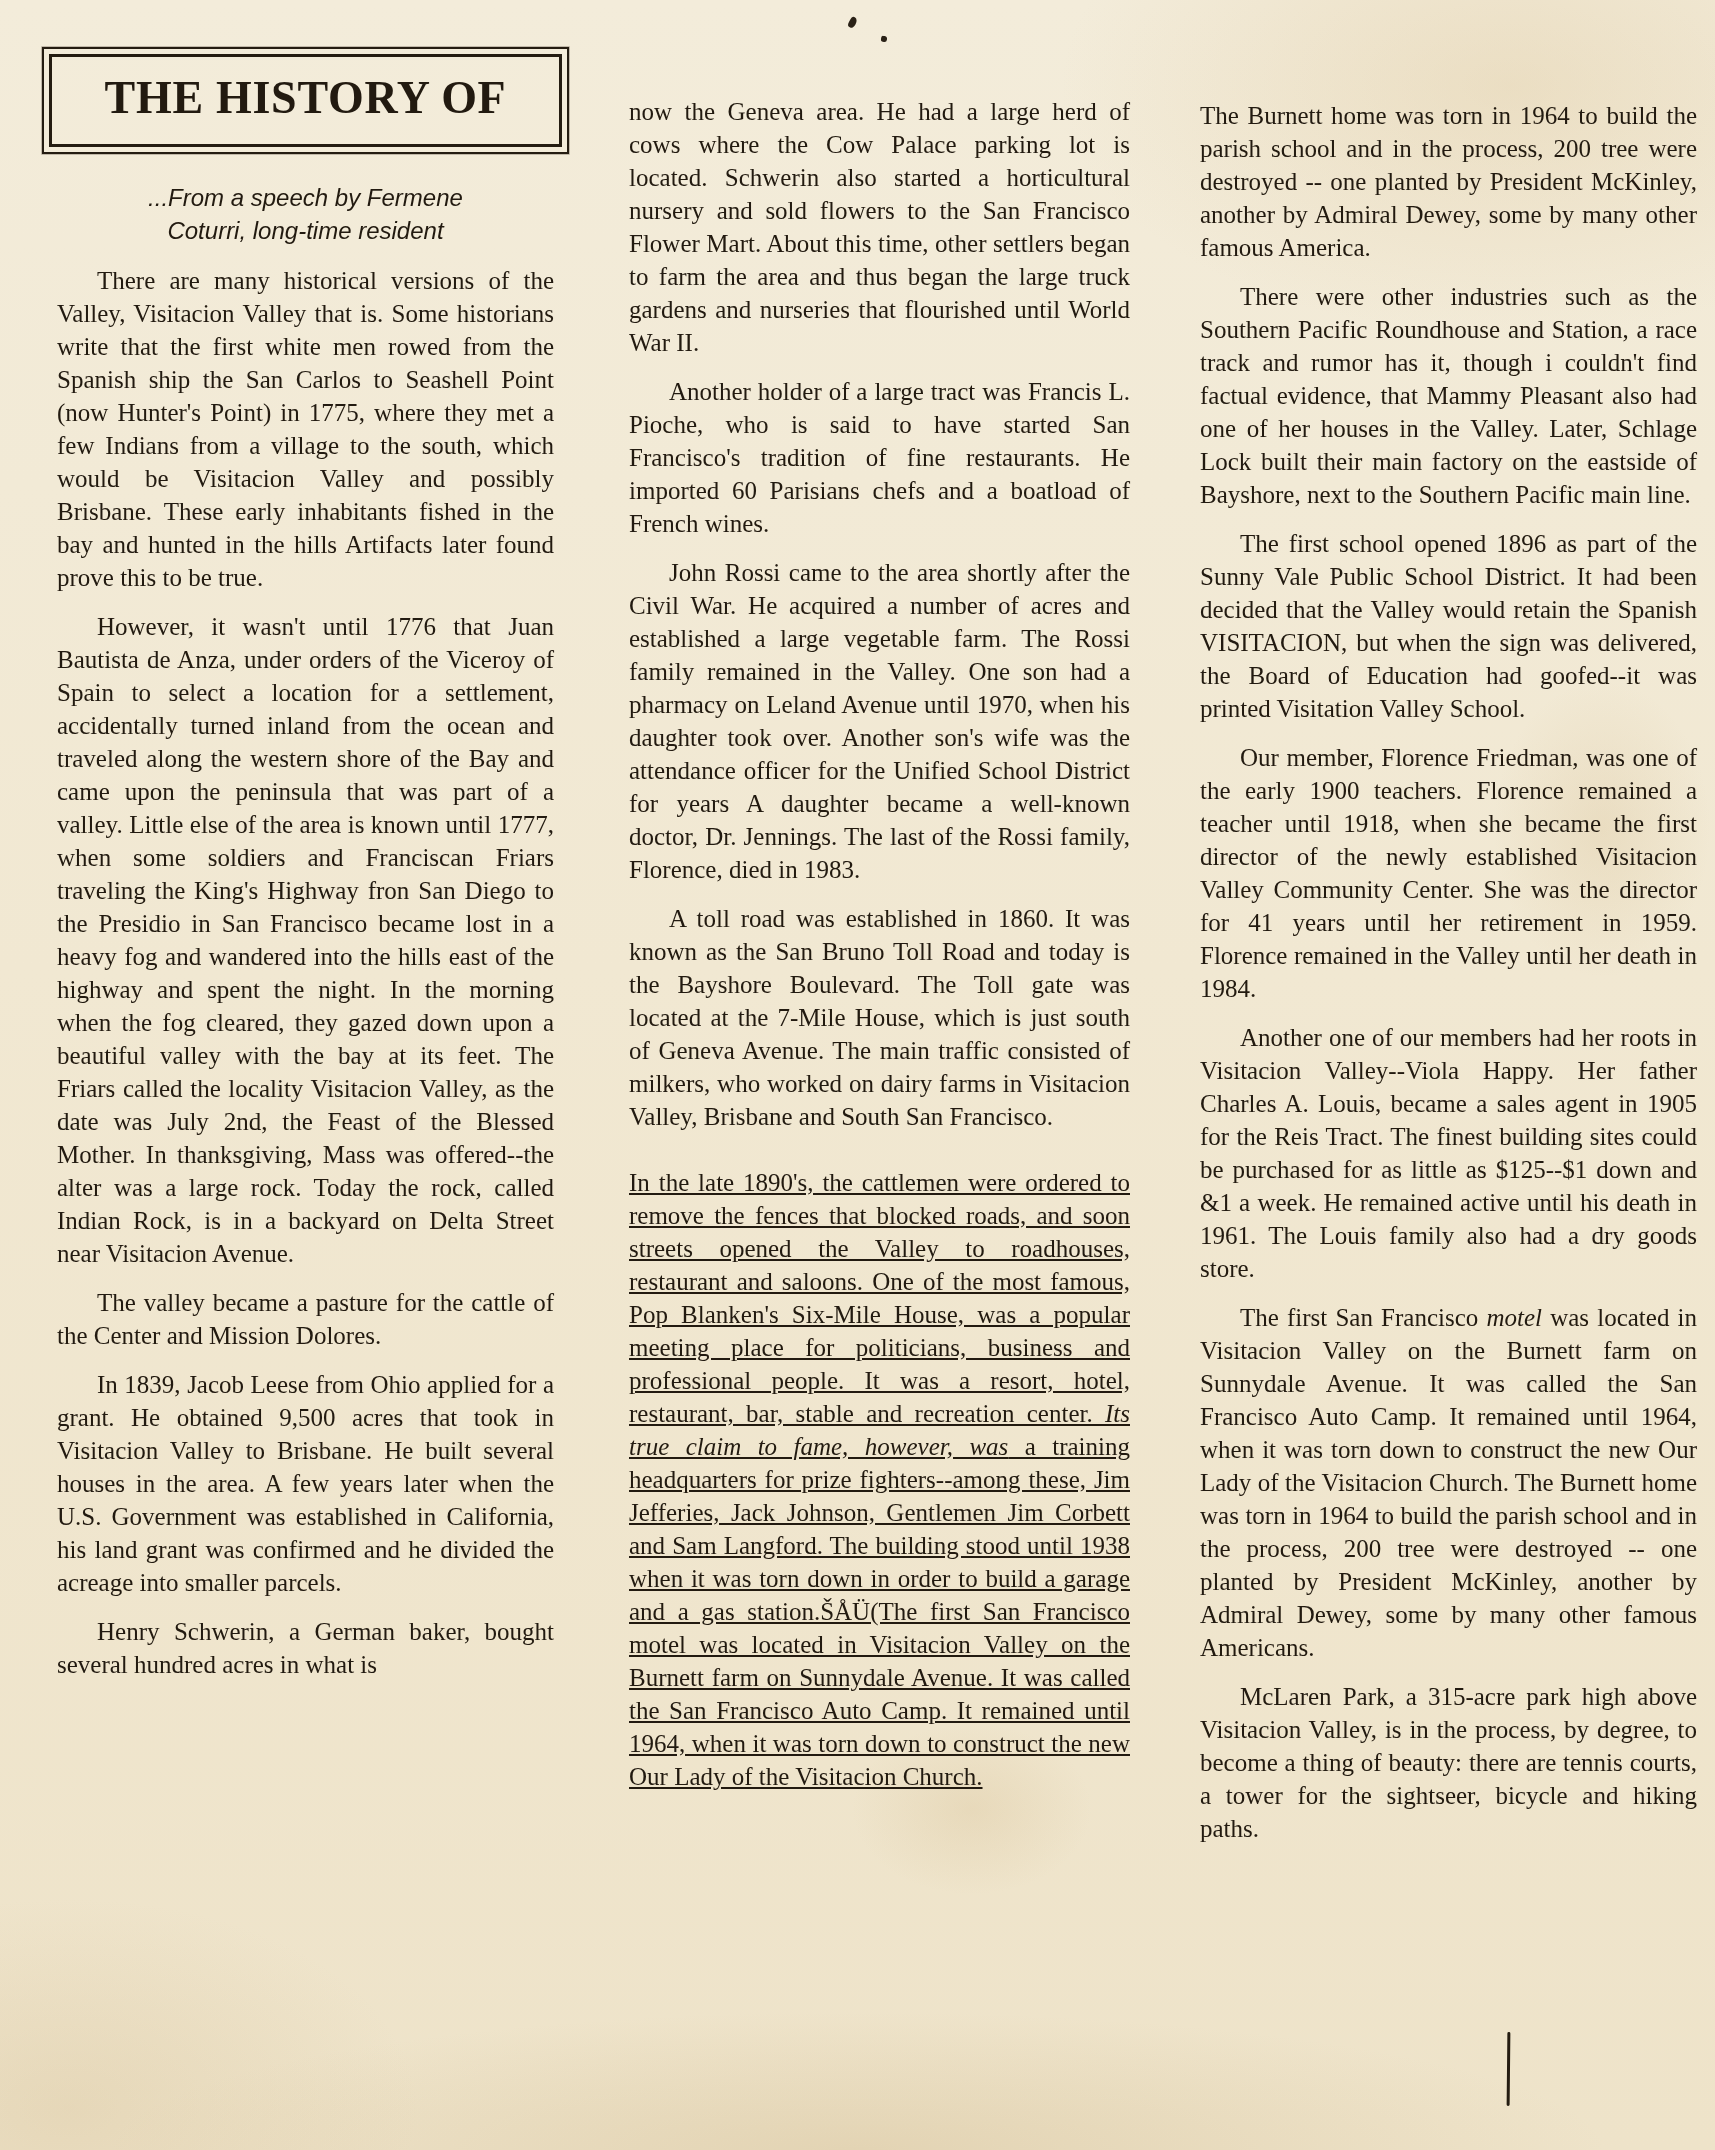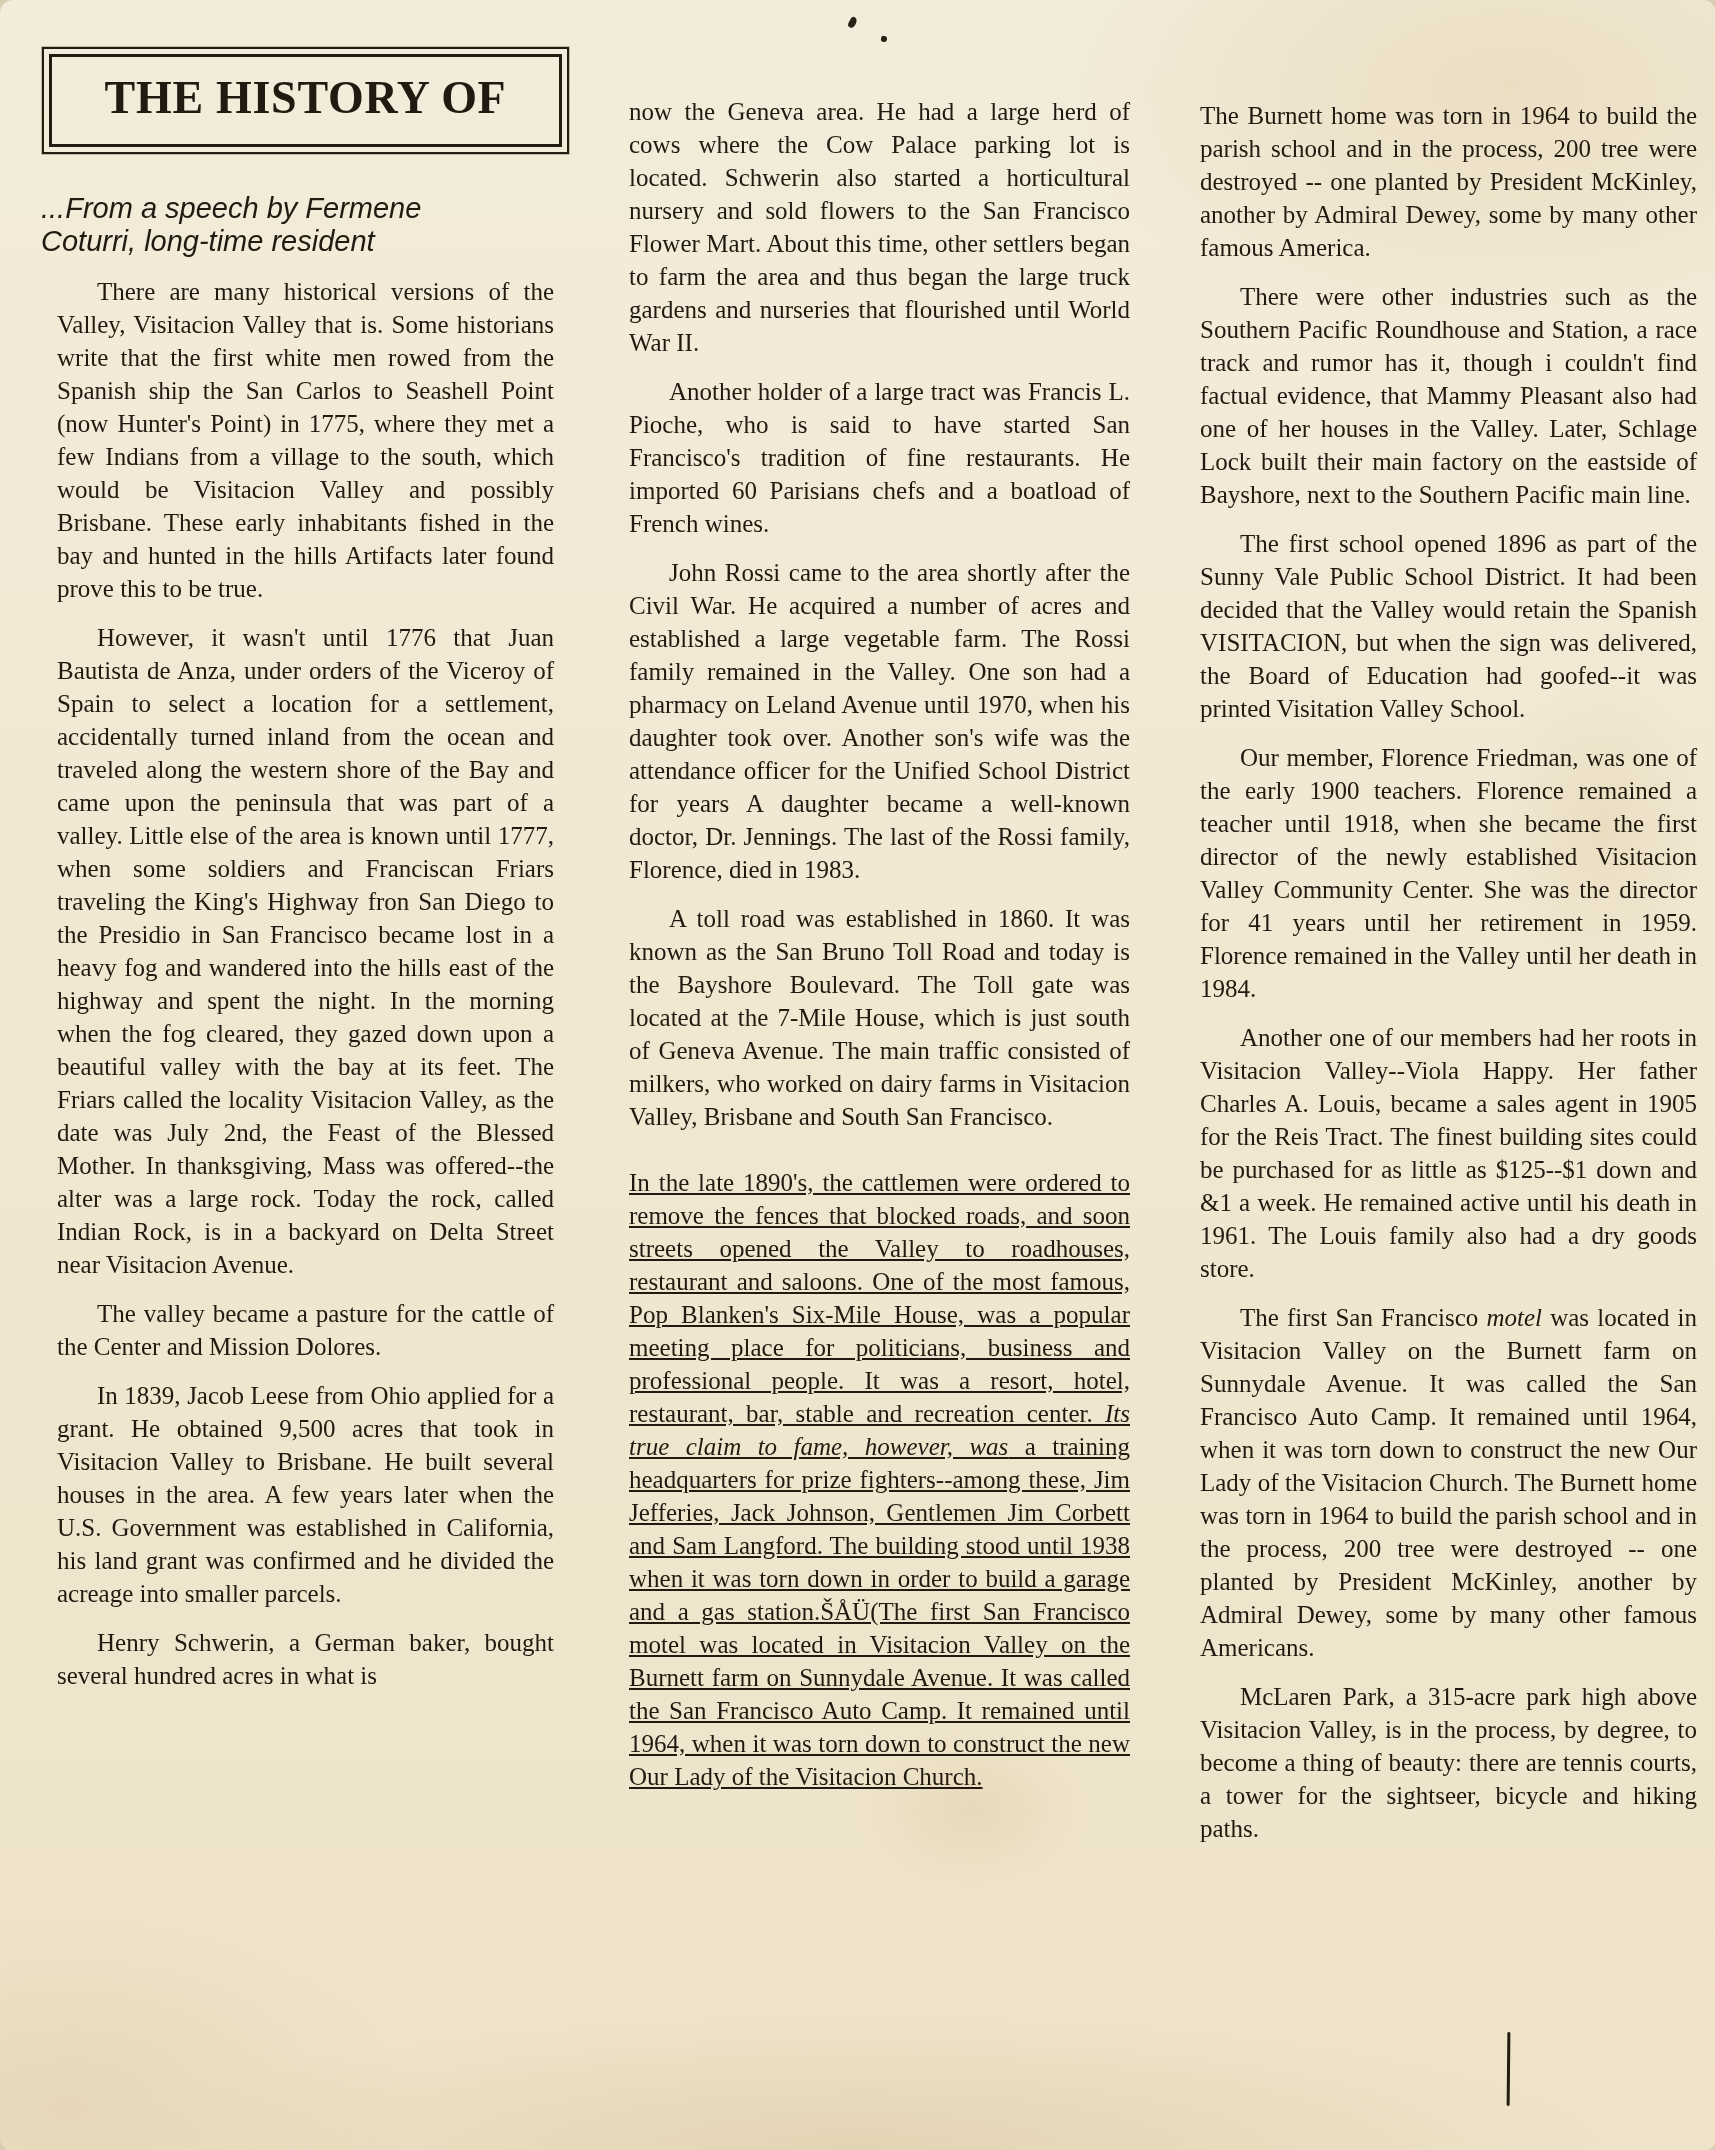--- a/index.html
+++ b/index.html
@@ -11,21 +11,20 @@
     overflow: hidden;
     color: #221a10;
     background:
       radial-gradient(ellipse 643px 357px at 88% 4%, rgba(216,190,142,0.30), rgba(216,190,142,0) 70%),
       radial-gradient(ellipse 500px 300px at 4% 98%, rgba(205,180,135,0.25), rgba(205,180,135,0) 70%),
       radial-gradient(ellipse 1001px 186px at 50% 100%, rgba(198,172,124,0.28), rgba(198,172,124,0) 75%),
       linear-gradient(180deg, #f3ecda 0%, #f1e8d2 45%, #eee3c9 100%);
     font-family: "Liberation Serif", "DejaVu Serif", serif;
     font-size: 25px;
     line-height: 33px;
-    border-radius: 13px;
   }
   .col { position: absolute; text-align: justify; }
   .col-1 { left: 41px;   top: 44px;  width: 529px; }
   .col-2 { left: 613px;  top: 79px; width: 533px; }
   .col-3 { left: 1184px; top: 83px; width: 529px; }
 
   .title-box {
     border: 2.1px solid #241c11;
     padding: 5px;
     margin: 2.9px 1.4px 0 1.4px;
@@ -37,25 +36,25 @@
     text-align: center;
   }
   .title-line {
     font-weight: bold;
     font-size: 46px;
     line-height: 54px;
     letter-spacing: 0.7px;
     white-space: nowrap;
   }
   .byline {
-    margin: 38px 0 17px 0;
-    text-align: left;
+    margin: 27px 0 17px 0;
+    text-align: center;
     font-family: "Liberation Sans", "DejaVu Sans", sans-serif;
     font-style: italic;
-    font-size: 29px;
+    font-size: 24px;
     line-height: 33px;
   }
   .para { margin: 16px; }
   .para.indent { text-indent: 40px; }
   .para.gap-before { margin-top: 33px; text-decoration: underline; }
   .ital { font-style: italic; }
 
   
   .ink-speck { position: absolute; background: #2a2217; border-radius: 40% 60% 55% 45%; }
   .speck-a { left: 849px; top: 17px; width: 7.1px; height: 11.4px; transform: rotate(28deg); }

